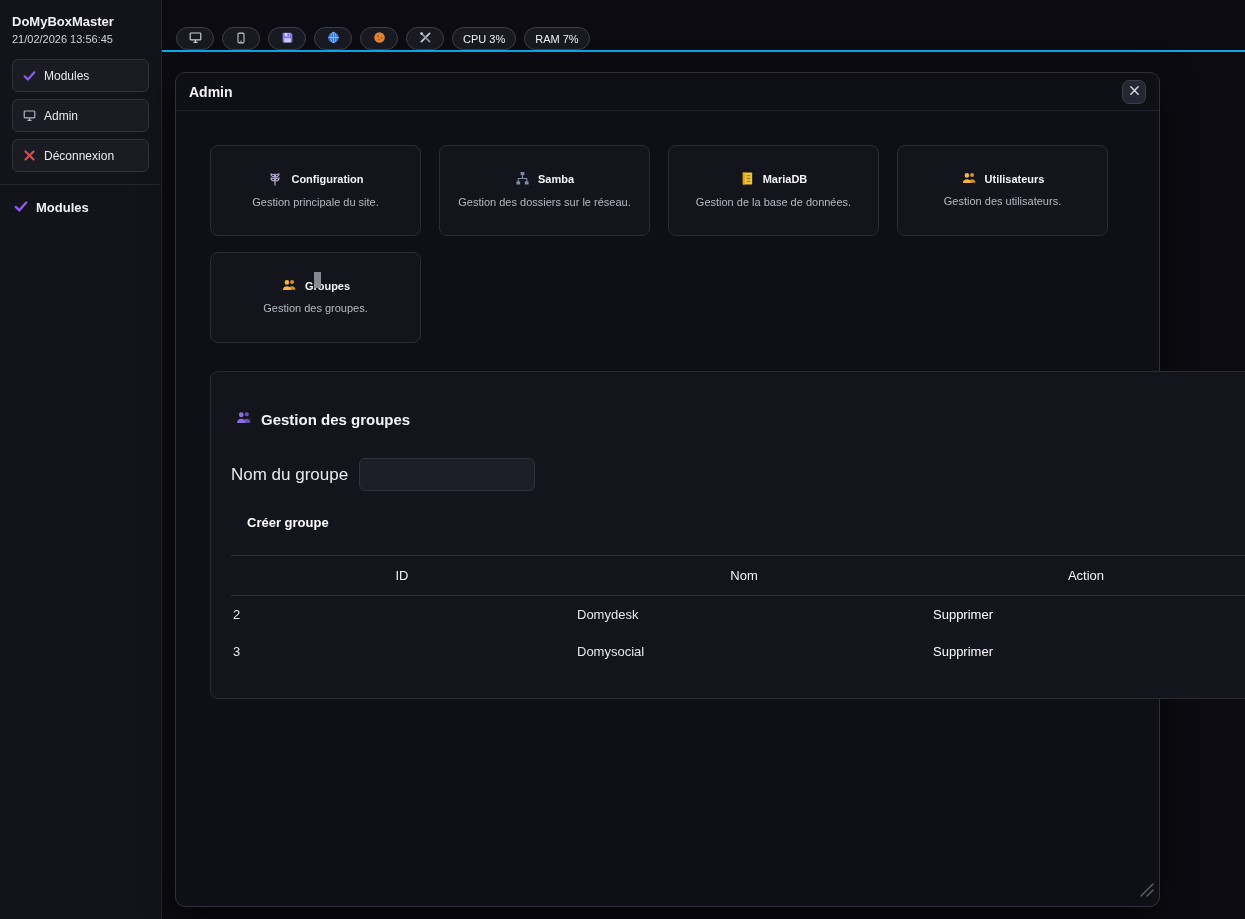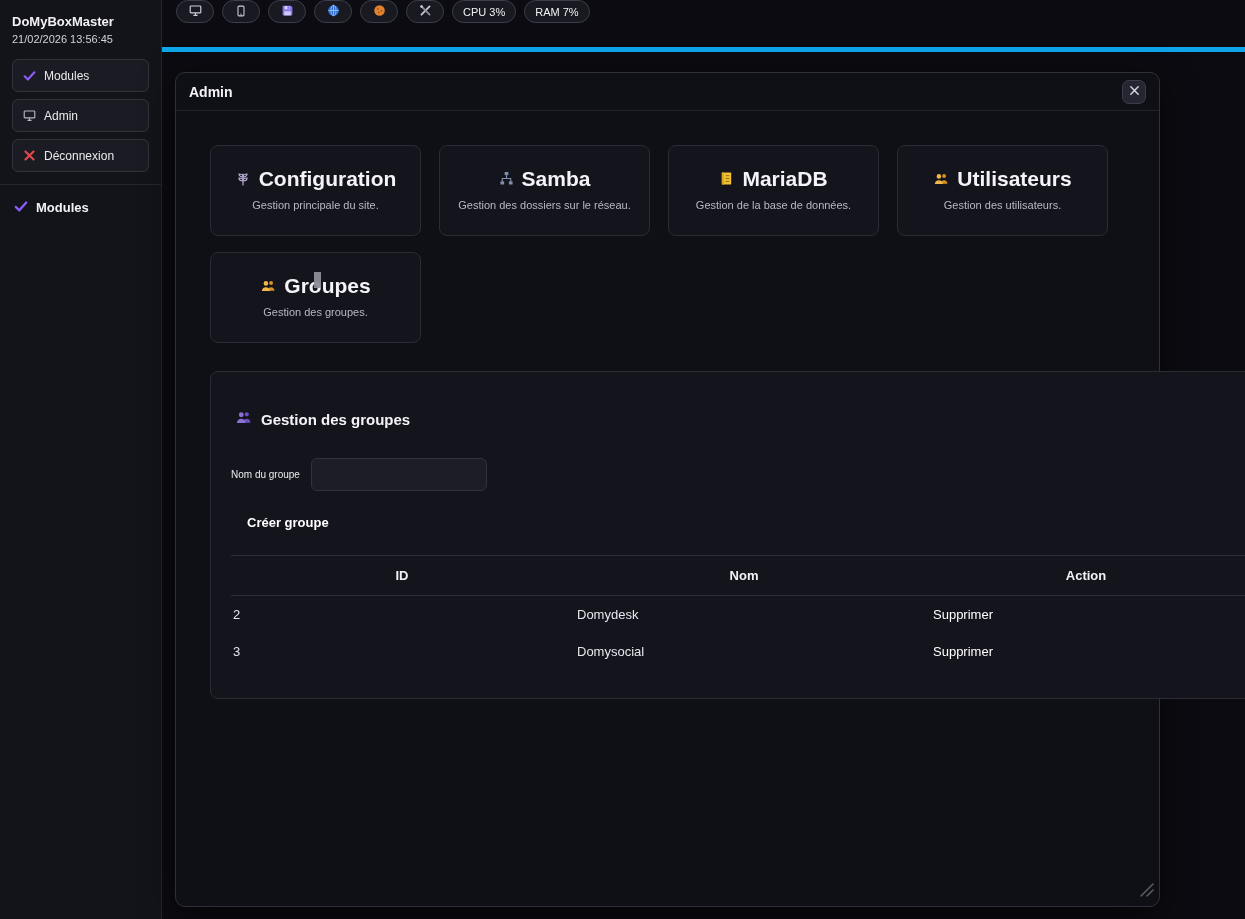--- a/index.html
+++ b/index.html
@@ -22,21 +22,21 @@
     background:#1b1b24; border:1px solid #32323e; border-radius:6px;
     padding:0 10px; margin-bottom:7px;
     color:#e9e9f0; font-size:12px; font-family:inherit; cursor:pointer;
   }
   .side-btn .ic { display:flex; align-items:center; }
   .side-divider { border:none; border-top:1px solid #26262f; margin:12px -12px 0; }
   .side-section { display:flex; align-items:center; gap:8px; font-size:13px; font-weight:bold; padding:14px 2px; color:#f2f2f6; }
 
   
   .main { flex:1; display:flex; flex-direction:column; }
-  .topbar { height:52px; display:flex; align-items:flex-start; gap:8px; padding:0 14px; border-bottom:5px solid #0ea5e9; }
+  .topbar { height:52px; display:flex; align-items:flex-end; gap:8px; padding:0 14px; border-bottom:2px solid #0ea5e9; }
   .pill {
     height:23px; min-width:38px;
     display:inline-flex; align-items:center; justify-content:center;
     background:#191922; border:1px solid #3e3e4a; border-radius:12px;
     padding:0 10px; font-size:11px; color:#f0f0f5; cursor:pointer; font-family:inherit;
   }
   .pill.stat { font-size:11px; }
 
   
   .window {
@@ -64,48 +64,48 @@
 
   
   .modules-grid { display:grid; grid-template-columns:repeat(4, 211px); gap:16px 18px; margin-top:18px; }
   .card {
     position:relative;
     background:#14141c; border:1px solid #2b2b35; border-radius:8px;
     min-height:91px; padding:14px 10px;
     display:flex; flex-direction:column; align-items:center; justify-content:center;
     text-align:center; cursor:pointer;
   }
-  .card-title { display:flex; align-items:center; gap:8px; font-size:21px; font-weight:bold; color:#f4f4f8; }
+  .card-title { display:flex; align-items:center; gap:8px; font-size:11px; font-weight:bold; color:#f4f4f8; }
   .card-desc { font-size:11px; color:#b8b8c4; margin-top:7px; line-height:1.45; }
   .text-caret { position:absolute; left:103px; top:19px; width:7px; height:16px; background:#8d8d98; opacity:.95; }
 
   
   .panel {
     width:1068px; margin-top:28px;
     background:#14141c; border:1px solid #2b2b35; border-radius:8px;
     padding:24px 20px 28px;
   }
   .panel-title { display:flex; align-items:center; gap:9px; font-size:15px; font-weight:bold; color:#f4f4f8; margin:14px 0 30px 4px; }
   .form-row { display:flex; align-items:center; gap:11px; margin-left:0; }
-  .form-row label { font-size:10px; color:#e9e9f0; }
+  .form-row label { font-size:17px; color:#e9e9f0; }
   .text-input {
     width:176px; height:33px;
     background:#1d1d27; border:1px solid #32323e; border-radius:6px;
     color:#f0f0f5; font-size:13px; padding:0 10px; font-family:inherit; outline:none;
   }
   .create-btn {
     margin:24px 0 0 16px;
     background:none; border:none;
     font-size:13px; font-weight:bold; color:#ffffff;
     font-family:inherit; cursor:pointer;
   }
   .table-wrap { margin-top:24px; }
   table { width:100%; border-collapse:collapse; table-layout:fixed; }
   thead th {
-    font-size:13px; font-weight:bold; color:#f2f2f6; text-align:center;
+    font-size:13px; font-weight:normal; color:#f2f2f6; text-align:center;
     border-top:1px solid #2e2e3a; border-bottom:1px solid #2e2e3a;
     padding:12px 0;
   }
   tbody td { font-size:13px; color:#e6e6ee; padding:11px 0; text-align:left; }
   tbody td.c-id  { padding-left:2px; }
   tbody td.c-nom { padding-left:4px; }
   tbody td.c-act { padding-left:18px; }
   .del-link { font-weight:normal; color:#ffffff; cursor:pointer; }
 
   .resize-handle { position:absolute; right:5px; bottom:5px; cursor:nwse-resize; }

